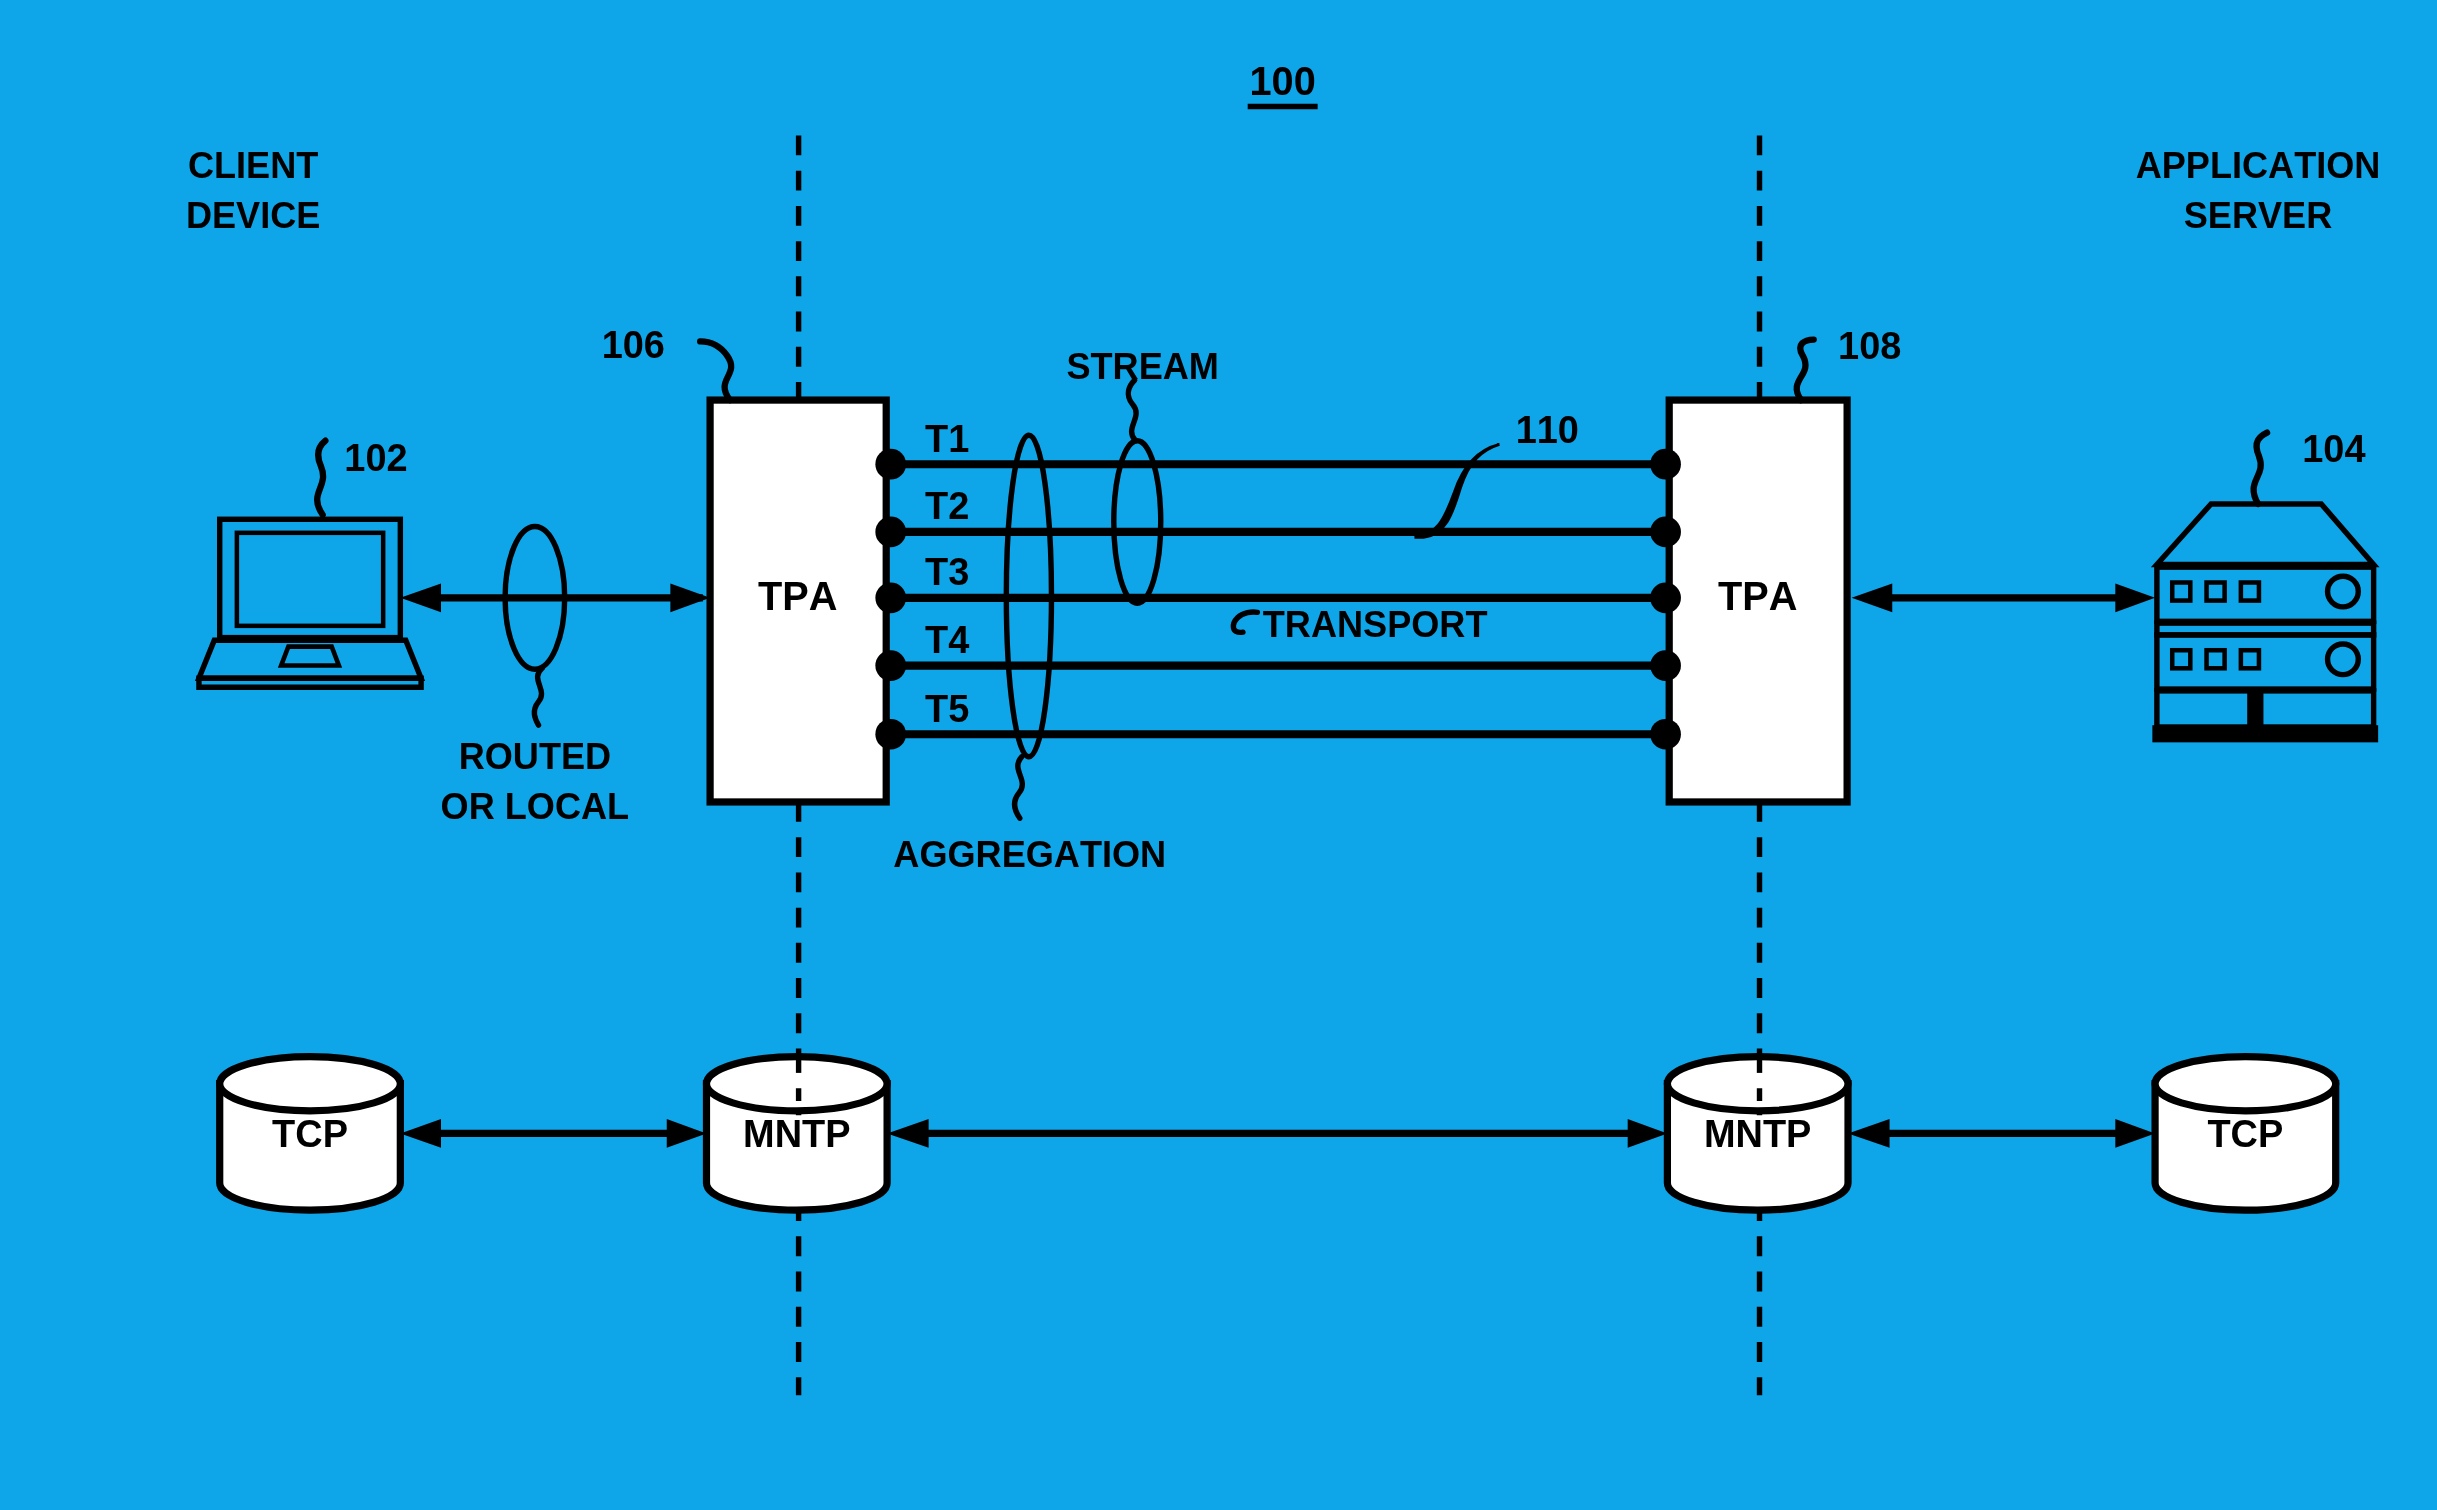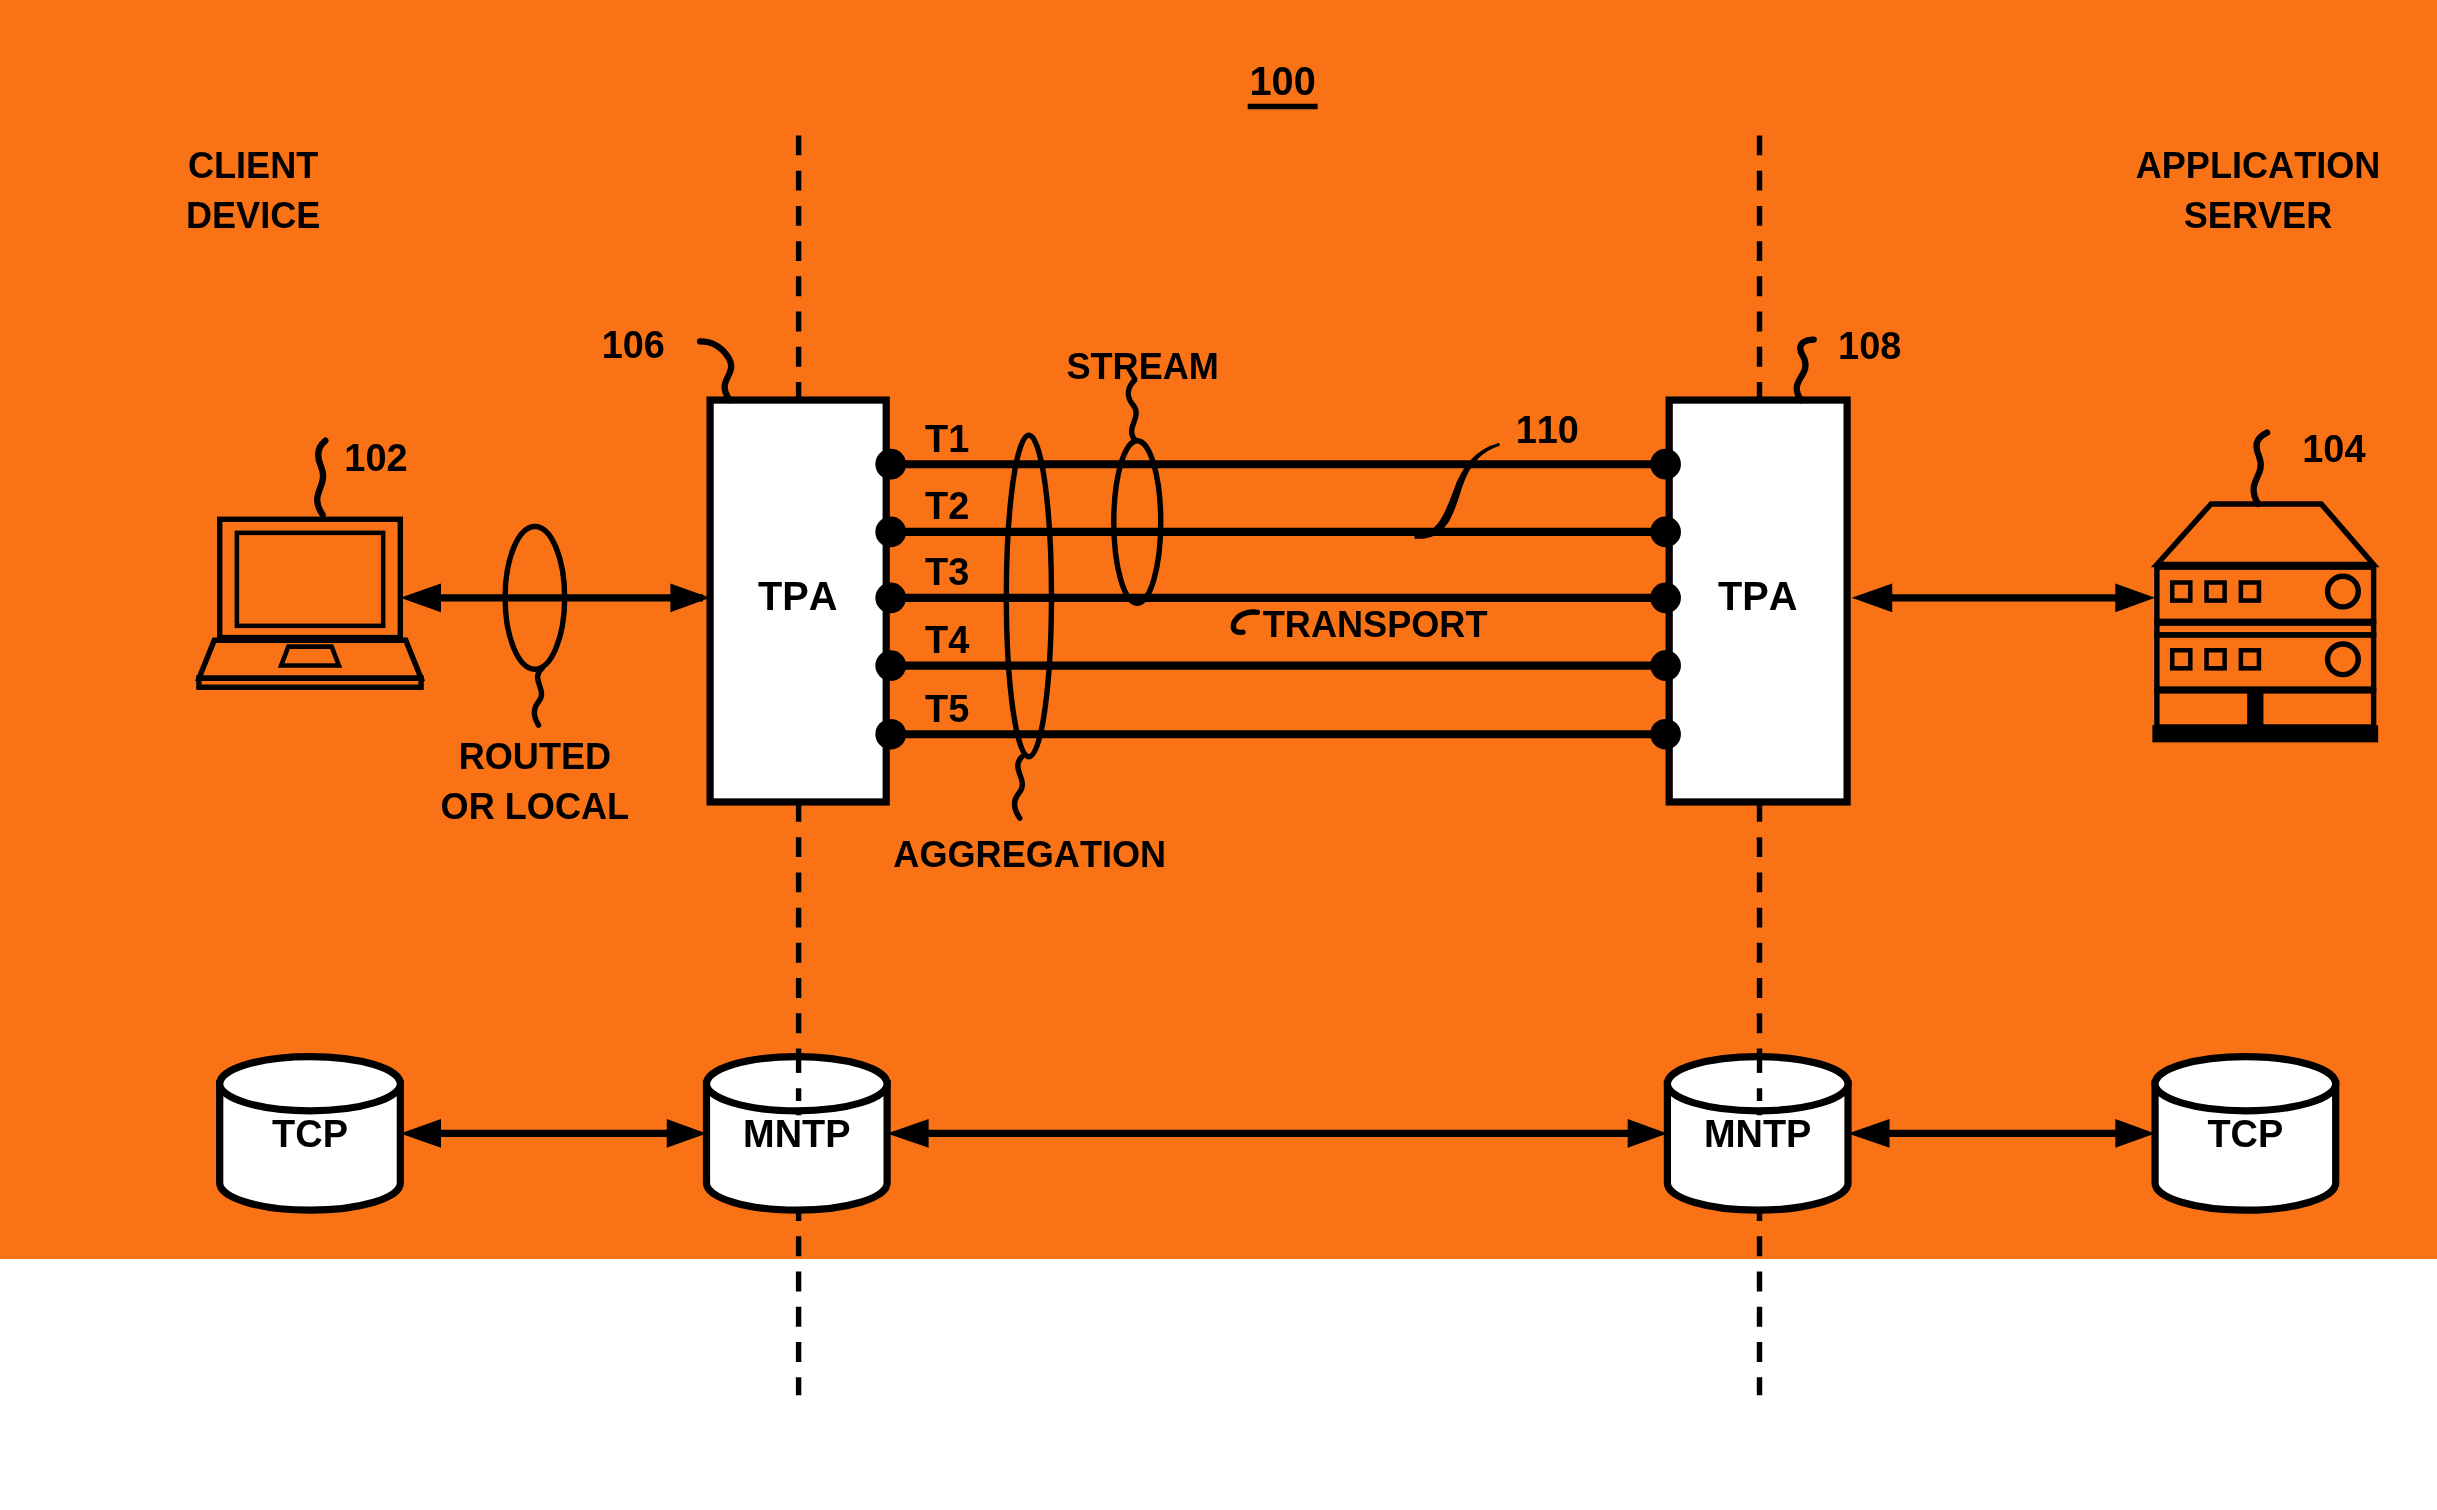--- a/index.html
+++ b/index.html
@@ -10,22 +10,22 @@
   }
   body {
     width: 2438px;
     height: 1510px;
     font-family: "Liberation Sans", sans-serif;
     overflow: hidden;
   }
   #stage {
     position: relative;
     width: 2438px;
-    height: 1259px;
-    background: #f97316;
+    height: 1510px;
+    background: #0ea5e9;
   }
   svg#figure {
     position: absolute;
     left: 0;
     top: 0;
     width: 2438px;
     height: 1510px;
     display: block;
   }
   .lbl {

